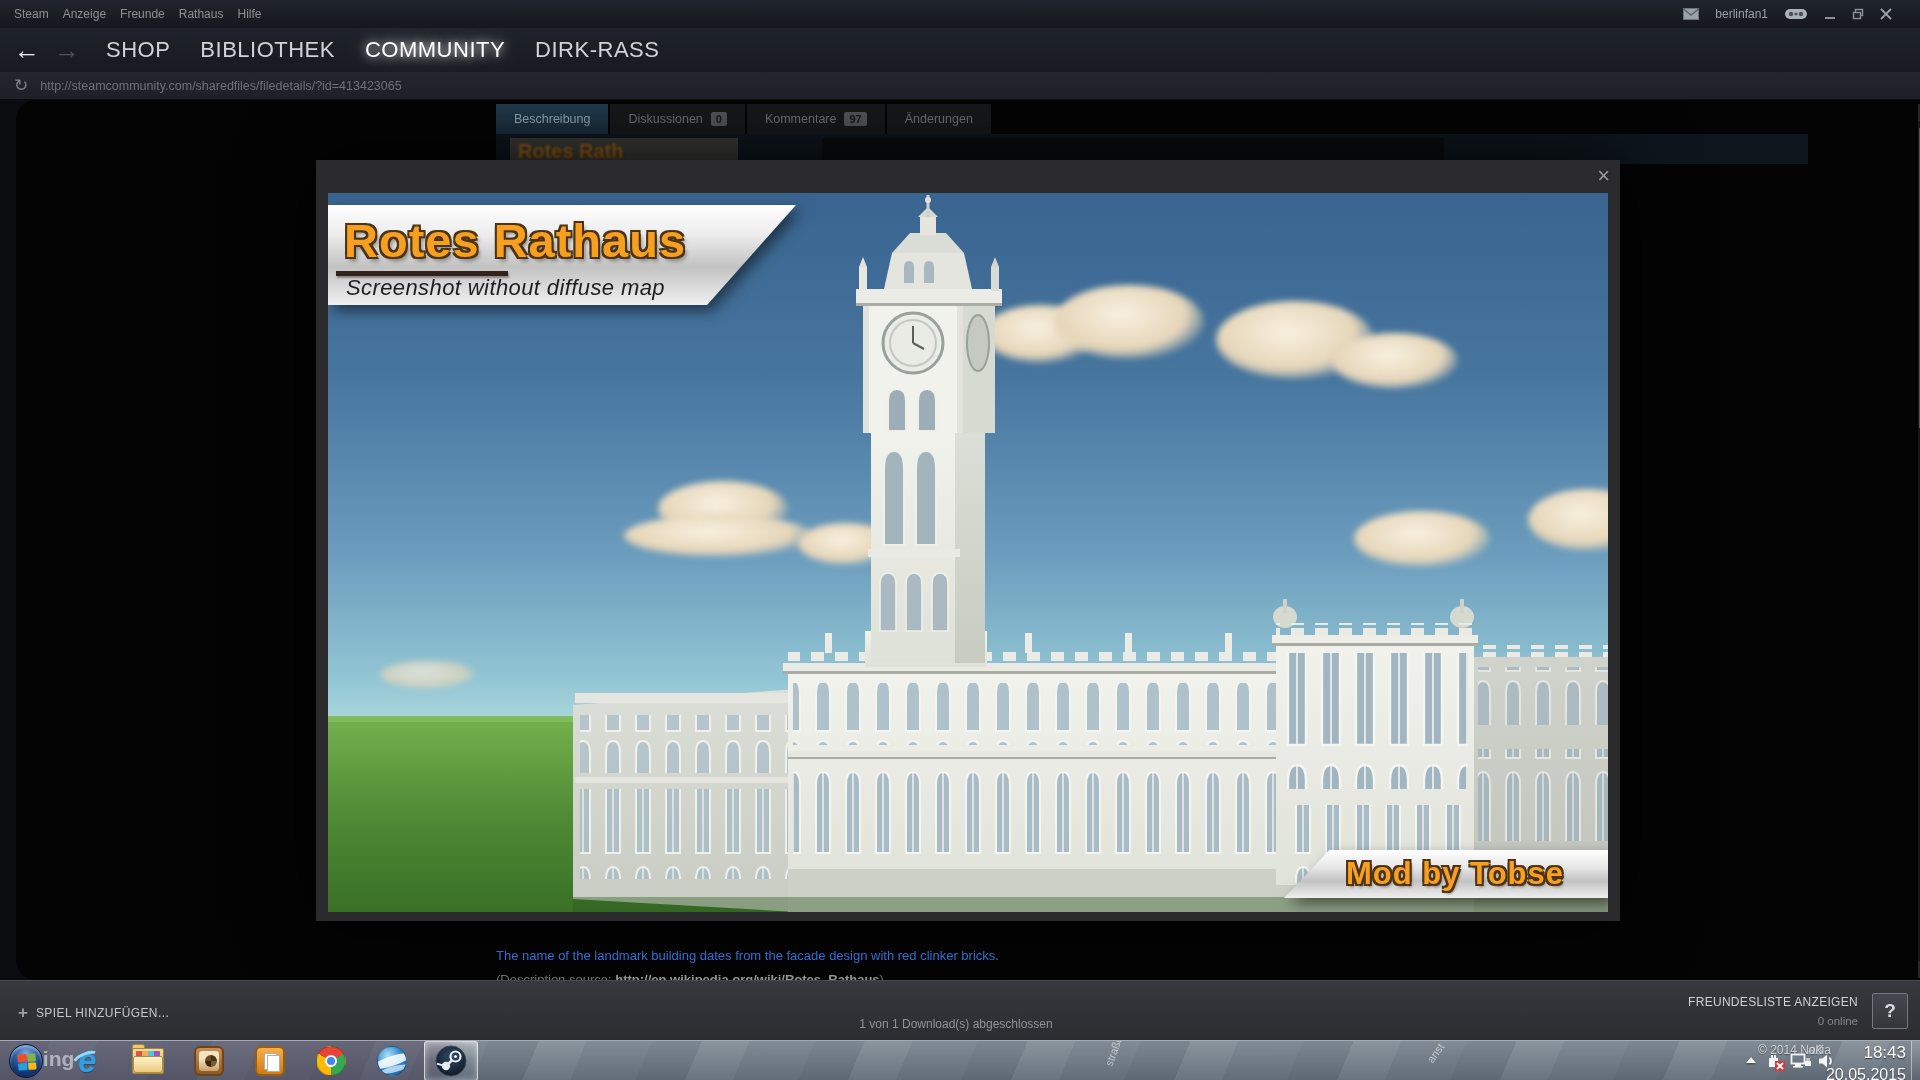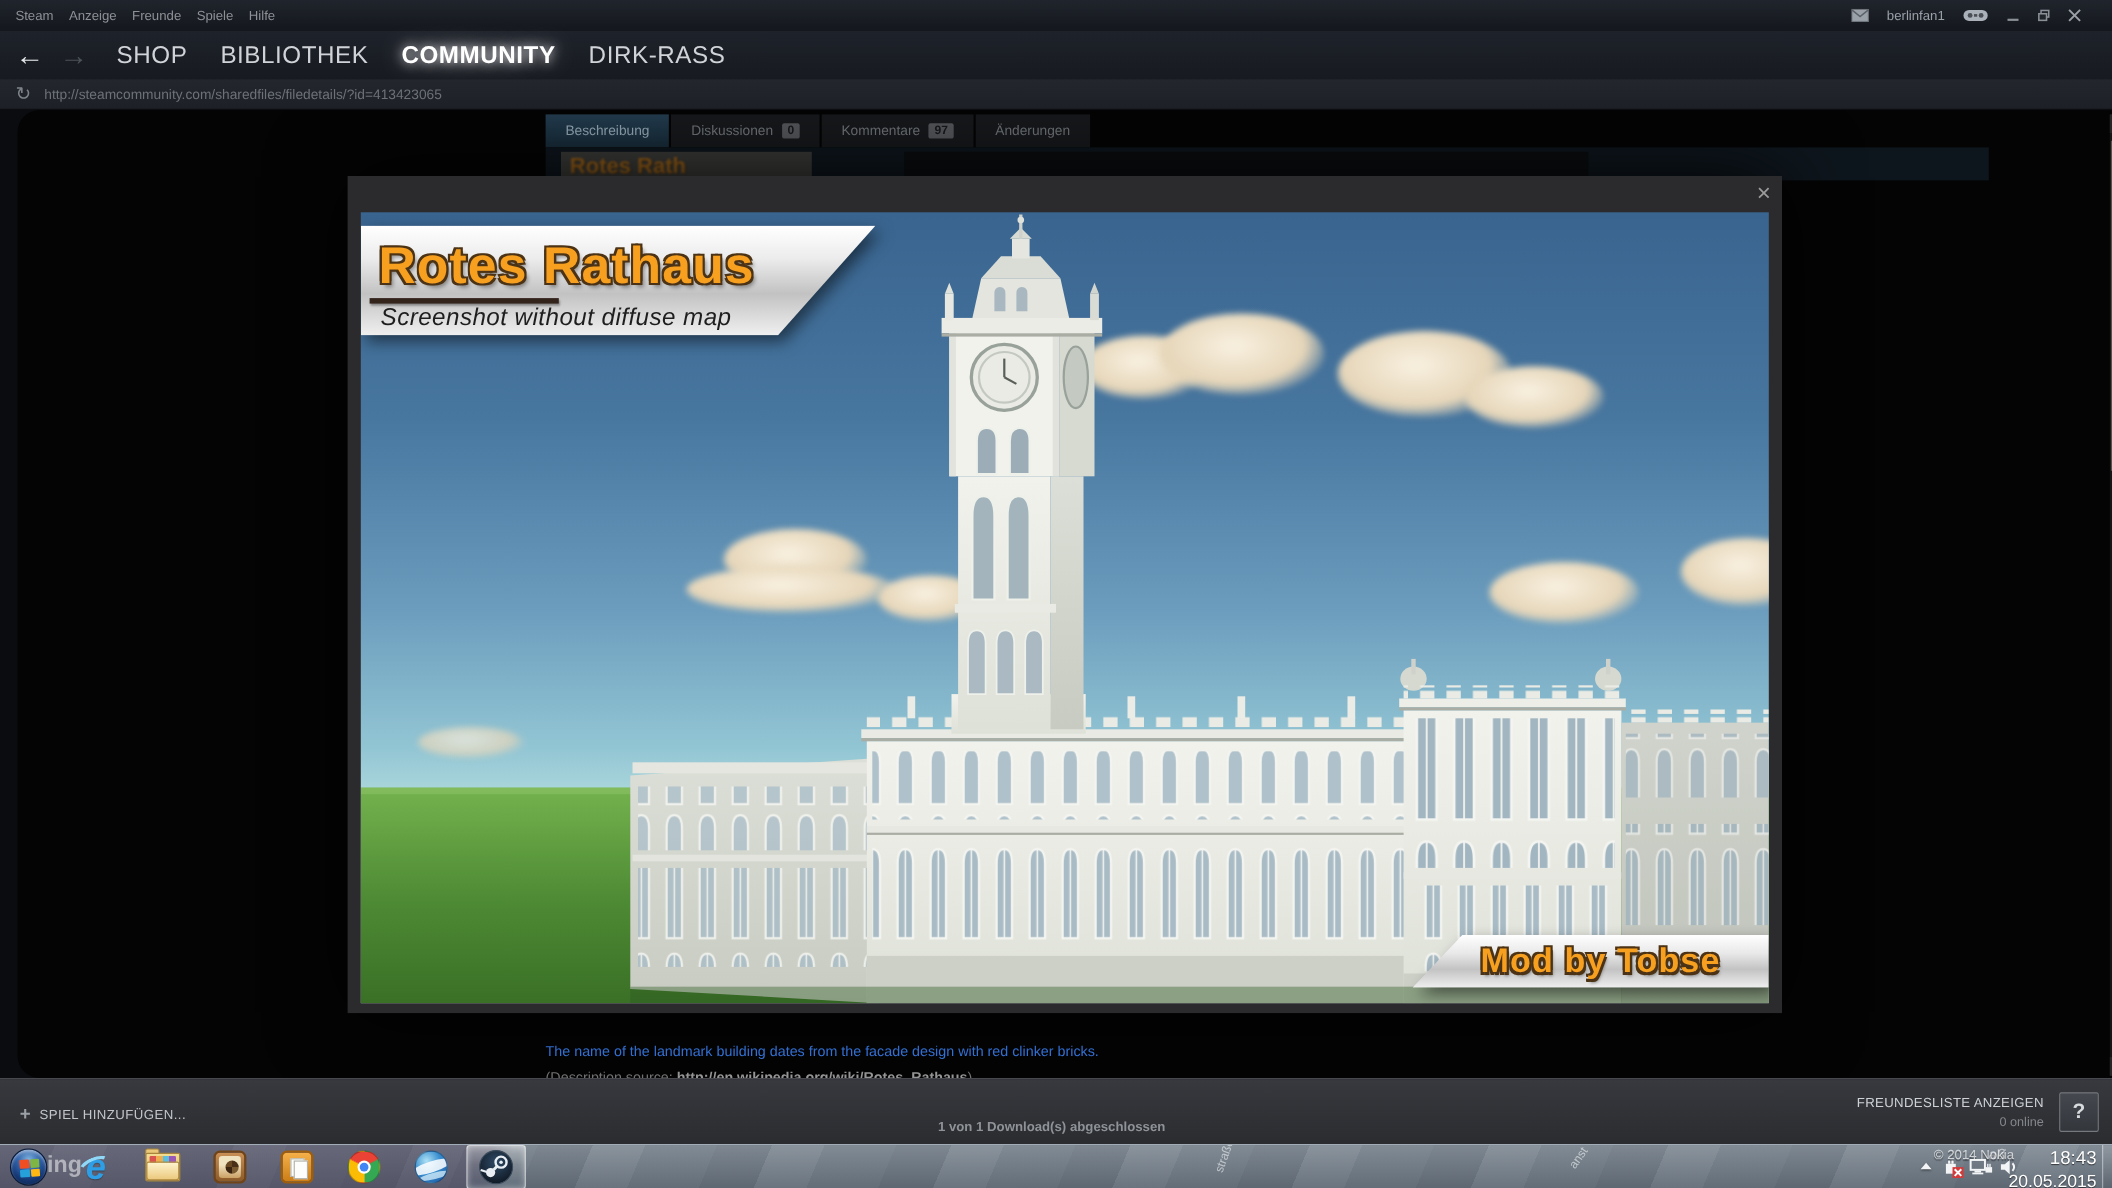--- a/index.html
+++ b/index.html
@@ -20,21 +20,21 @@
   .user-name { color:#99a0a8; font-size:12px; }
   .winctl svg, .tray-svg { display:block; }
 
   #navbar { position:absolute; left:0; top:28px; width:1920px; height:44px;
     background:linear-gradient(#1e222a,#171a20); display:flex; align-items:center; }
   .nav-arrow { font-size:26px; line-height:26px; margin-left:14px; }
   .nav-back { color:#e8eaec; }
   .nav-fwd { color:#4d5258; }
   .nav-items { display:flex; margin-left:26px; gap:30px; }
   .nav-item { font-size:22px; letter-spacing:.5px; color:#d0d3d7; }
-  .nav-item.active { color:#ffffff; font-weight:bold;
+  .nav-item.active { color:#ffffff; font-weight:normal;
     text-shadow:0 0 10px rgba(255,255,255,.85), 0 0 22px rgba(255,255,255,.5); }
 
   #urlbar { position:absolute; left:0; top:72px; width:1920px; height:28px;
     background:linear-gradient(#23262d,#1d2026); border-bottom:1px solid #0b0d10;
     display:flex; align-items:center; }
   .reload-glyph { color:#7e838a; font-size:17px; margin-left:14px; }
   .url-text { color:#6d7178; font-size:12.5px; margin-left:12px; }
 
   
   #content { position:absolute; left:16px; top:100px; width:1920px; height:880px;
@@ -118,21 +118,21 @@
     text-shadow:-2px -2px 0 #4c3315, 2px -2px 0 #4c3315, -2px 2px 0 #4c3315,
       2px 2px 0 #4c3315, 2px 3px 3px rgba(0,0,0,.4); }
 
   
   #bottombar { position:absolute; left:0; top:980px; width:1920px; height:60px;
     background:linear-gradient(#37393e,#2a2c30); border-top:1px solid #47494e; }
   #add-game { position:absolute; left:18px; top:22px; display:flex; align-items:center; gap:8px; }
   #add-game .plus { color:#9aa0a6; font-size:17px; font-weight:bold; }
   #add-game .label { color:#c2c6cb; font-size:12px; letter-spacing:.4px; }
   #dl-status { position:absolute; left:0; top:36px; width:1912px; text-align:center;
-    color:#8f9398; font-size:12px;font-weight:bold; }
+    color:#8f9398; font-size:12px; }
   #friends-block { position:absolute; right:62px; top:14px; text-align:right; }
   #friends-label { color:#ced2d6; font-size:12px; letter-spacing:.3px; }
   #online-status { color:#84878c; font-size:11.5px; margin-top:6px; }
   #help-btn { position:absolute; right:12px; top:12px; width:36px; height:36px;
     border:1px solid #75787e; border-radius:2px;
     background:linear-gradient(#45484e,#33363b); color:#d8dbde; font-size:19px;
     font-weight:bold; display:flex; align-items:center; justify-content:center; }
 
   
   #taskbar { position:absolute; left:0; top:1040px; width:1920px; height:40px;
@@ -235,21 +235,21 @@
 <body>
 
 <div id="screen">
 
   <div id="steam-window">
 
     <div id="menubar">
       <span class="menu-item">Steam</span>
       <span class="menu-item">Anzeige</span>
       <span class="menu-item">Freunde</span>
-      <span class="menu-item">Spiele</span>
+      <span class="menu-item">Rathaus</span>
       <span class="menu-item">Hilfe</span>
       <div id="menubar-right">
         <span class="winctl">
           <svg width="16" height="12" viewBox="0 0 16 12">
               <rect x="0.5" y="0.5" width="15" height="11" fill="#9aa1a8" stroke="#6f757c"></rect>
               <path d="M0.5,1 8,7 15.5,1" fill="none" stroke="#5c6269" stroke-width="1.4"></path>
             </svg>
         </span>
         <span class="user-name">berlinfan1</span>
         <span class="winctl">

